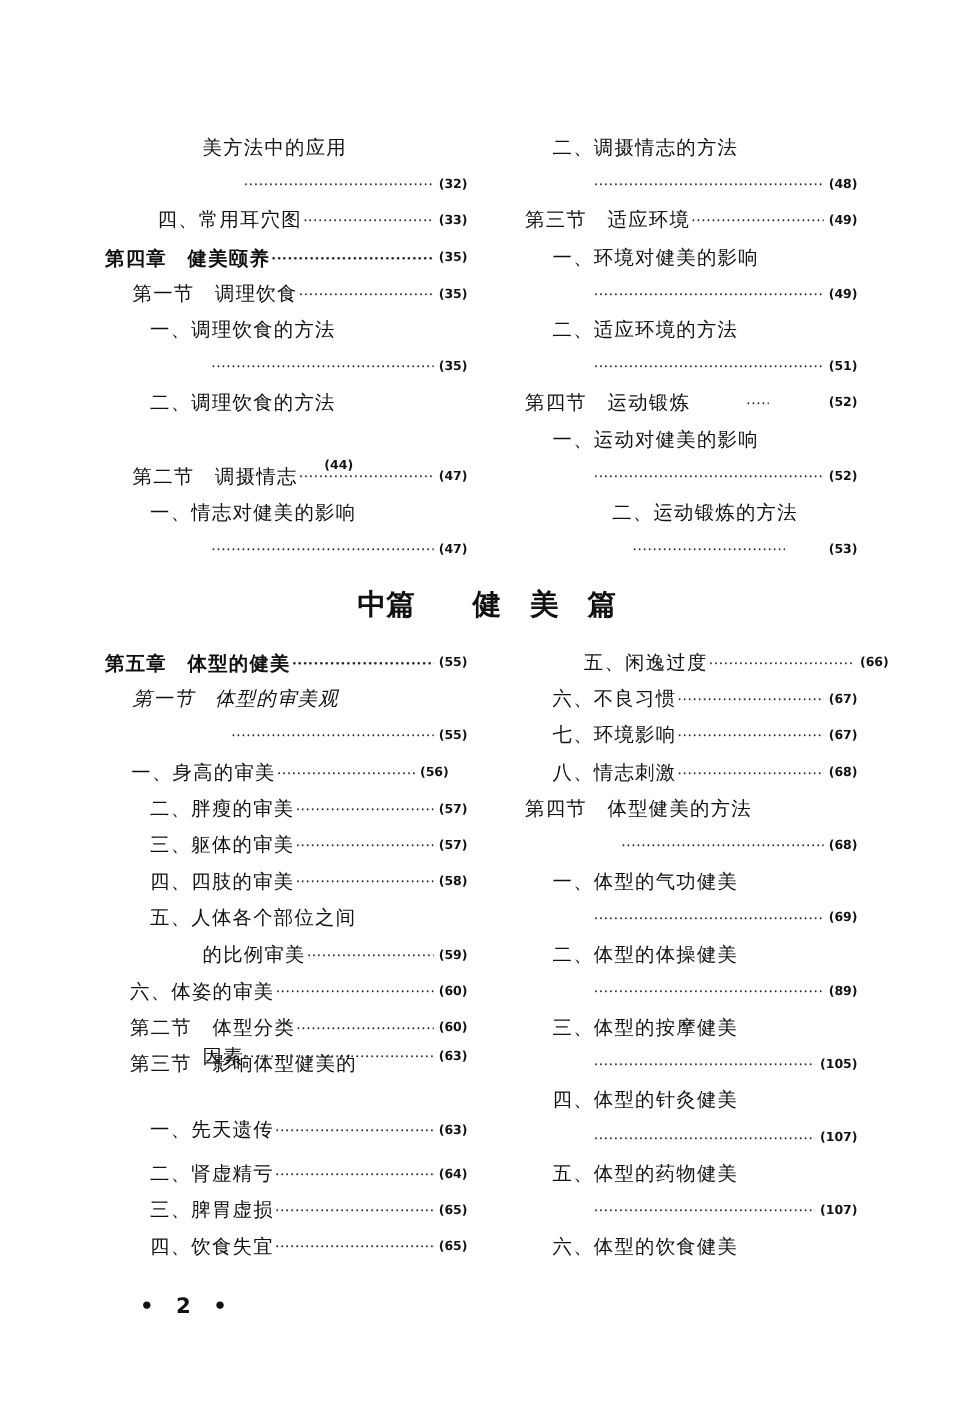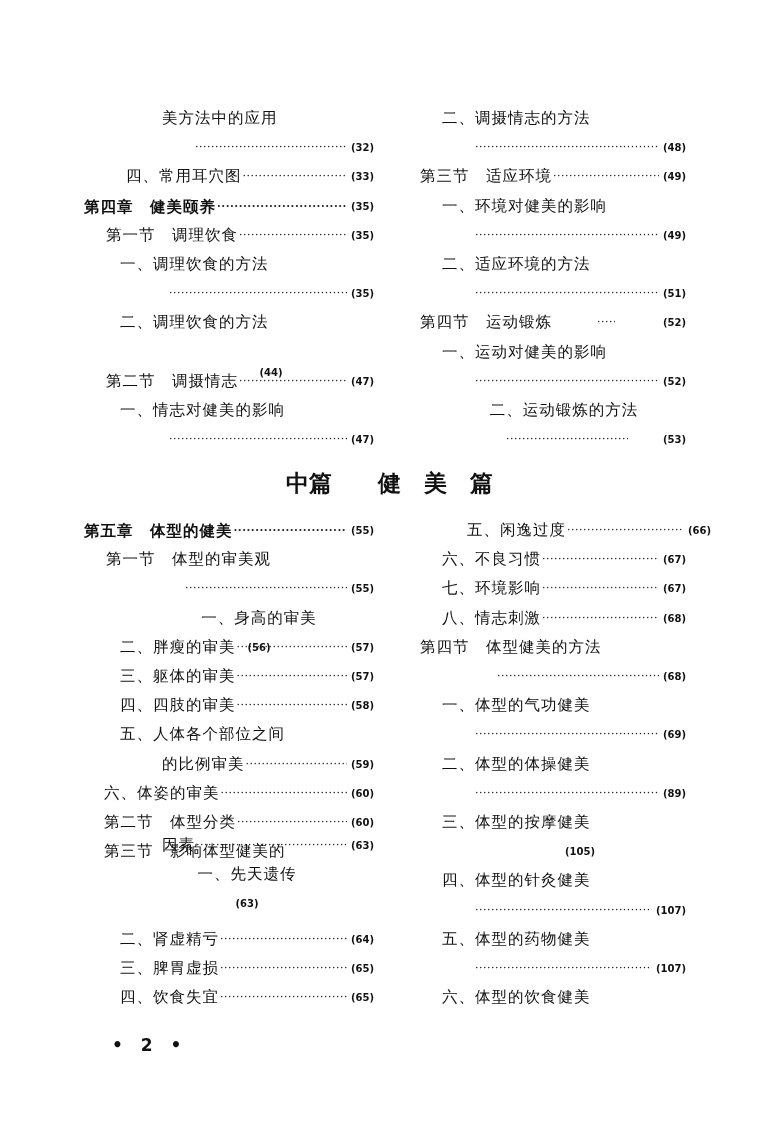--- a/index.html
+++ b/index.html
@@ -89,29 +89,29 @@
     <div class="line" style="top: 425.2px; left: 84px; width: 206px;">
       <span class="txt"></span>
       <span class="dots"></span>
       <span class="pg">(47)</span>
     </div>
     <div class="line bold" style="top: 516px; left: 0px; width: 290px;">
       <span class="txt">第五章　体型的健美</span>
       <span class="dots"></span>
       <span class="pg">(55)</span>
     </div>
-    <div class="line" style="top: 545.2px; left: 22px; width: 268px;">
+    <div class="line" style="top: 545.2px; left: 22px; width: 268px; font-style: italic;">
       <span class="txt">第一节　体型的审美观</span>
     </div>
     <div class="line" style="top: 574.4px; left: 100px; width: 190px;">
       <span class="txt"></span>
       <span class="dots"></span>
       <span class="pg">(55)</span>
     </div>
-    <div class="line" style="top: 603.6px; left: 48px; width: 254px; flex-direction: column;">
+    <div class="line" style="top: 603.6px; left: 21px; width: 254px;">
       <span class="txt">一、身高的审美</span>
       <span class="dots"></span>
       <span class="pg">(56)</span>
     </div>
     <div class="line" style="top: 632.8px; left: 36px; width: 254px;">
       <span class="txt">二、胖瘦的审美</span>
       <span class="dots"></span>
       <span class="pg">(57)</span>
     </div>
     <div class="line" style="top: 662px; left: 36px; width: 254px;">
@@ -143,21 +143,21 @@
       <span class="pg">(60)</span>
     </div>
     <div class="line" style="top: 837.2px; left: 20px; width: 270px;">
       <span class="txt">第三节　影响体型健美的</span>
     </div>
     <div class="line" style="top: 819px; left: 78px; width: 212px; margin-top: 12px;">
       <span class="txt">因素</span>
       <span class="dots"></span>
       <span class="pg">(63)</span>
     </div>
-    <div class="line" style="top: 860px; left: 36px; width: 254px; flex-direction: column;">
+    <div class="line" style="top: 890px; left: 36px; width: 254px;">
       <span class="txt">一、先天遗传</span>
       <span class="dots"></span>
       <span class="pg">(63)</span>
     </div>
     <div class="line" style="top: 924.8px; left: 36px; width: 254px;">
       <span class="txt">二、肾虚精亏</span>
       <span class="dots"></span>
       <span class="pg">(64)</span>
     </div>
     <div class="line" style="top: 954px; left: 36px; width: 254px;">
@@ -262,21 +262,21 @@
       <span class="txt">二、体型的体操健美</span>
     </div>
     <div class="line" style="top: 778.8px; left: 60px; width: 212px;">
       <span class="txt"></span>
       <span class="dots"></span>
       <span class="pg">(89)</span>
     </div>
     <div class="line" style="top: 808px; left: 28px; width: 244px;">
       <span class="txt">三、体型的按摩健美</span>
     </div>
-    <div class="line" style="top: 837.2px; left: 60px; width: 212px; flex-direction: column;">
+    <div class="line" style="top: 837.2px; left: 60px; width: 212px;">
       <span class="txt"></span>
       <span class="dots"></span>
       <span class="pg">(105)</span>
     </div>
     <div class="line" style="top: 866.4px; left: 28px; width: 244px;">
       <span class="txt">四、体型的针灸健美</span>
     </div>
     <div class="line" style="top: 895.6px; left: 60px; width: 212px;">
       <span class="txt"></span>
       <span class="dots"></span>

